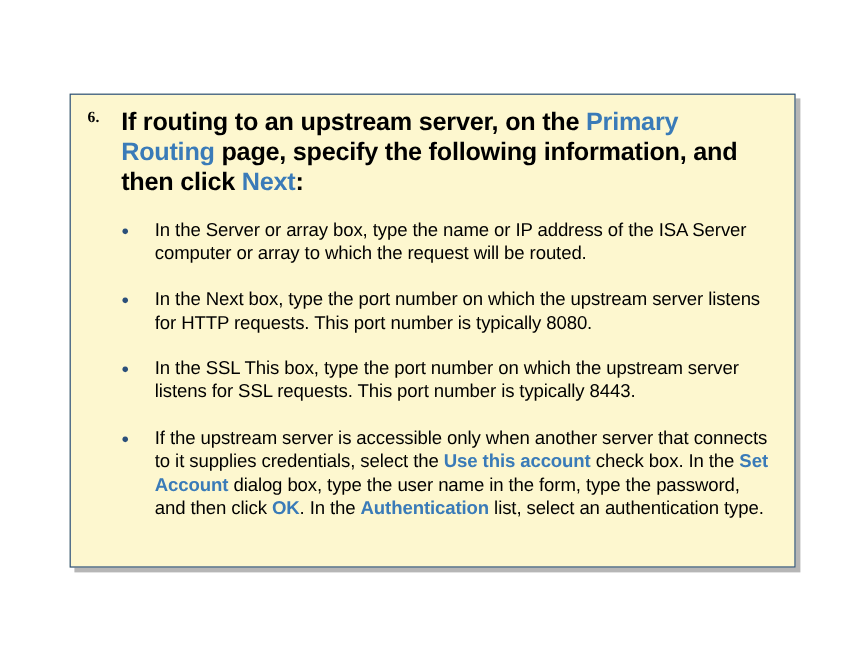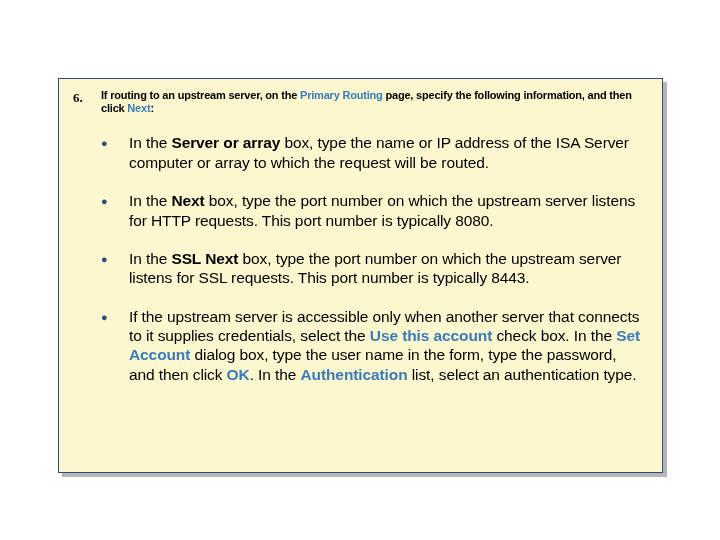--- a/index.html
+++ b/index.html
@@ -29,21 +29,21 @@
   }
   .step-num {
     font-family: "Times New Roman", Times, serif;
     font-weight: bold;
     font-size: 13px;
     width: 28px;
     flex: 0 0 28px;
     padding-top: 1px;
   }
   .step-text {
-    font-size: 11px;
+    font-size: 21px;
     line-height: 1.2;
     font-weight: bold;
     letter-spacing: -0.2px;
   }
   .step-text .hl {
     color: #3a7bb8;
   }
   ul.items {
     list-style: none;
     margin: 18px 0 0 28px;
@@ -61,21 +61,21 @@
     padding-top: 5px;
     color: #2b4f7a;
     font-size: 11px;
     line-height: 1;
   }
   .item-text {
     font-size: 15.5px;
     line-height: 1.25;
     letter-spacing: -0.1px;
   }
-  .item-text .b { font-weight: bold; }
+  .item-text .b { font-weight: normal; }
   .item-text .hl { font-weight: bold; color: #3a7bb8; }
 </style>
 </head>
 <body>
 
 <div class="panel">
   <div class="step-row">
     <div class="step-num">6.</div>
     <div class="step-text">
       <span>If routing to an upstream server, on the </span><span class="hl">Primary Routing</span><span> page, specify the following information, and then click </span><span class="hl">Next</span><span>:</span>
@@ -86,20 +86,20 @@
       <li>
         <div class="dot">●</div>
         <div class="item-text"><span>In the </span><span class="b">Server or array</span><span> box, type the name or IP address of the ISA Server computer or array to which the request will be routed.</span></div>
       </li>
       <li>
         <div class="dot">●</div>
         <div class="item-text"><span>In the </span><span class="b">Next</span><span> box, type the port number on which the upstream server listens for HTTP requests. This port number is typically 8080.</span></div>
       </li>
       <li>
         <div class="dot">●</div>
-        <div class="item-text"><span>In the </span><span class="b">SSL Next</span><span> box, type the port number on which the upstream server listens for SSL requests. This port number is typically 8443.</span></div>
+        <div class="item-text"><span>In the </span><span class="b">SSL This</span><span> box, type the port number on which the upstream server listens for SSL requests. This port number is typically 8443.</span></div>
       </li>
       <li>
         <div class="dot">●</div>
         <div class="item-text"><span>If the upstream server is accessible only when another server that connects to it supplies credentials, select the </span><span class="hl">Use this account</span><span> check box. In the </span><span class="hl">Set Account</span><span> dialog box, type the user name in the form, type the password, and then click </span><span class="hl">OK</span><span>. In the </span><span class="hl">Authentication</span><span> list, select an authentication type.</span></div>
       </li>
     </ul>
 </div>
 
 </body></html>

